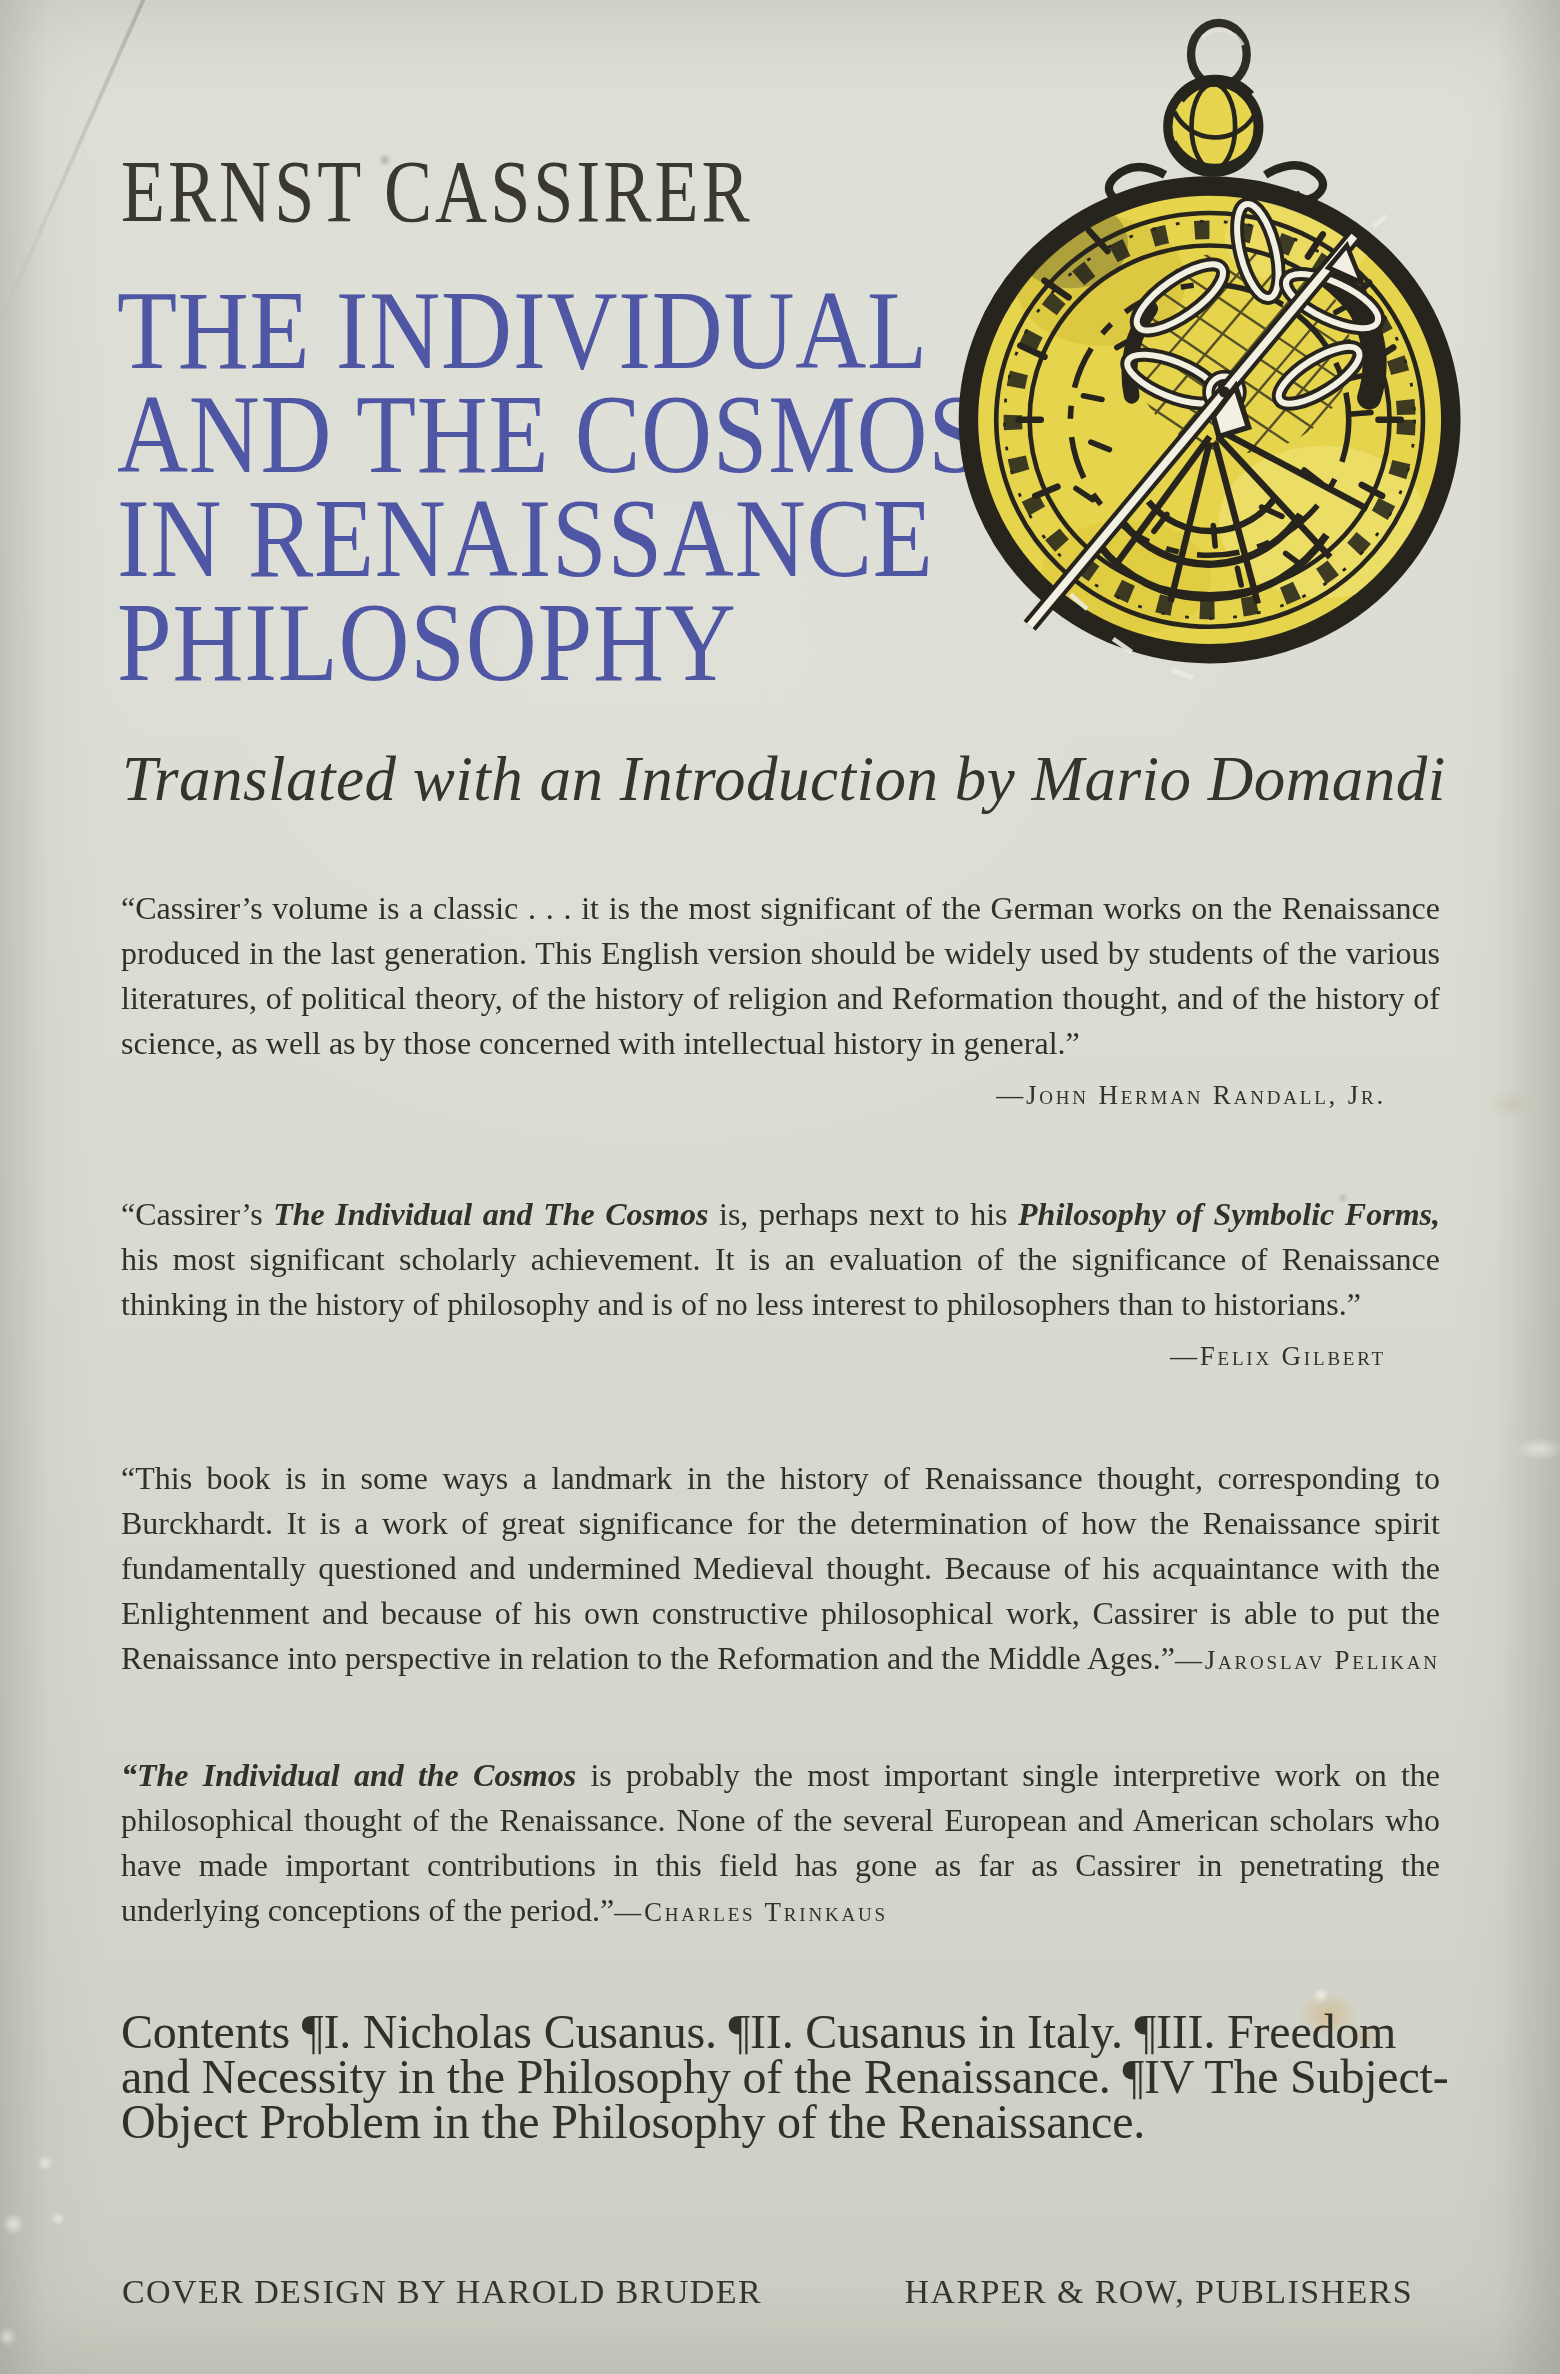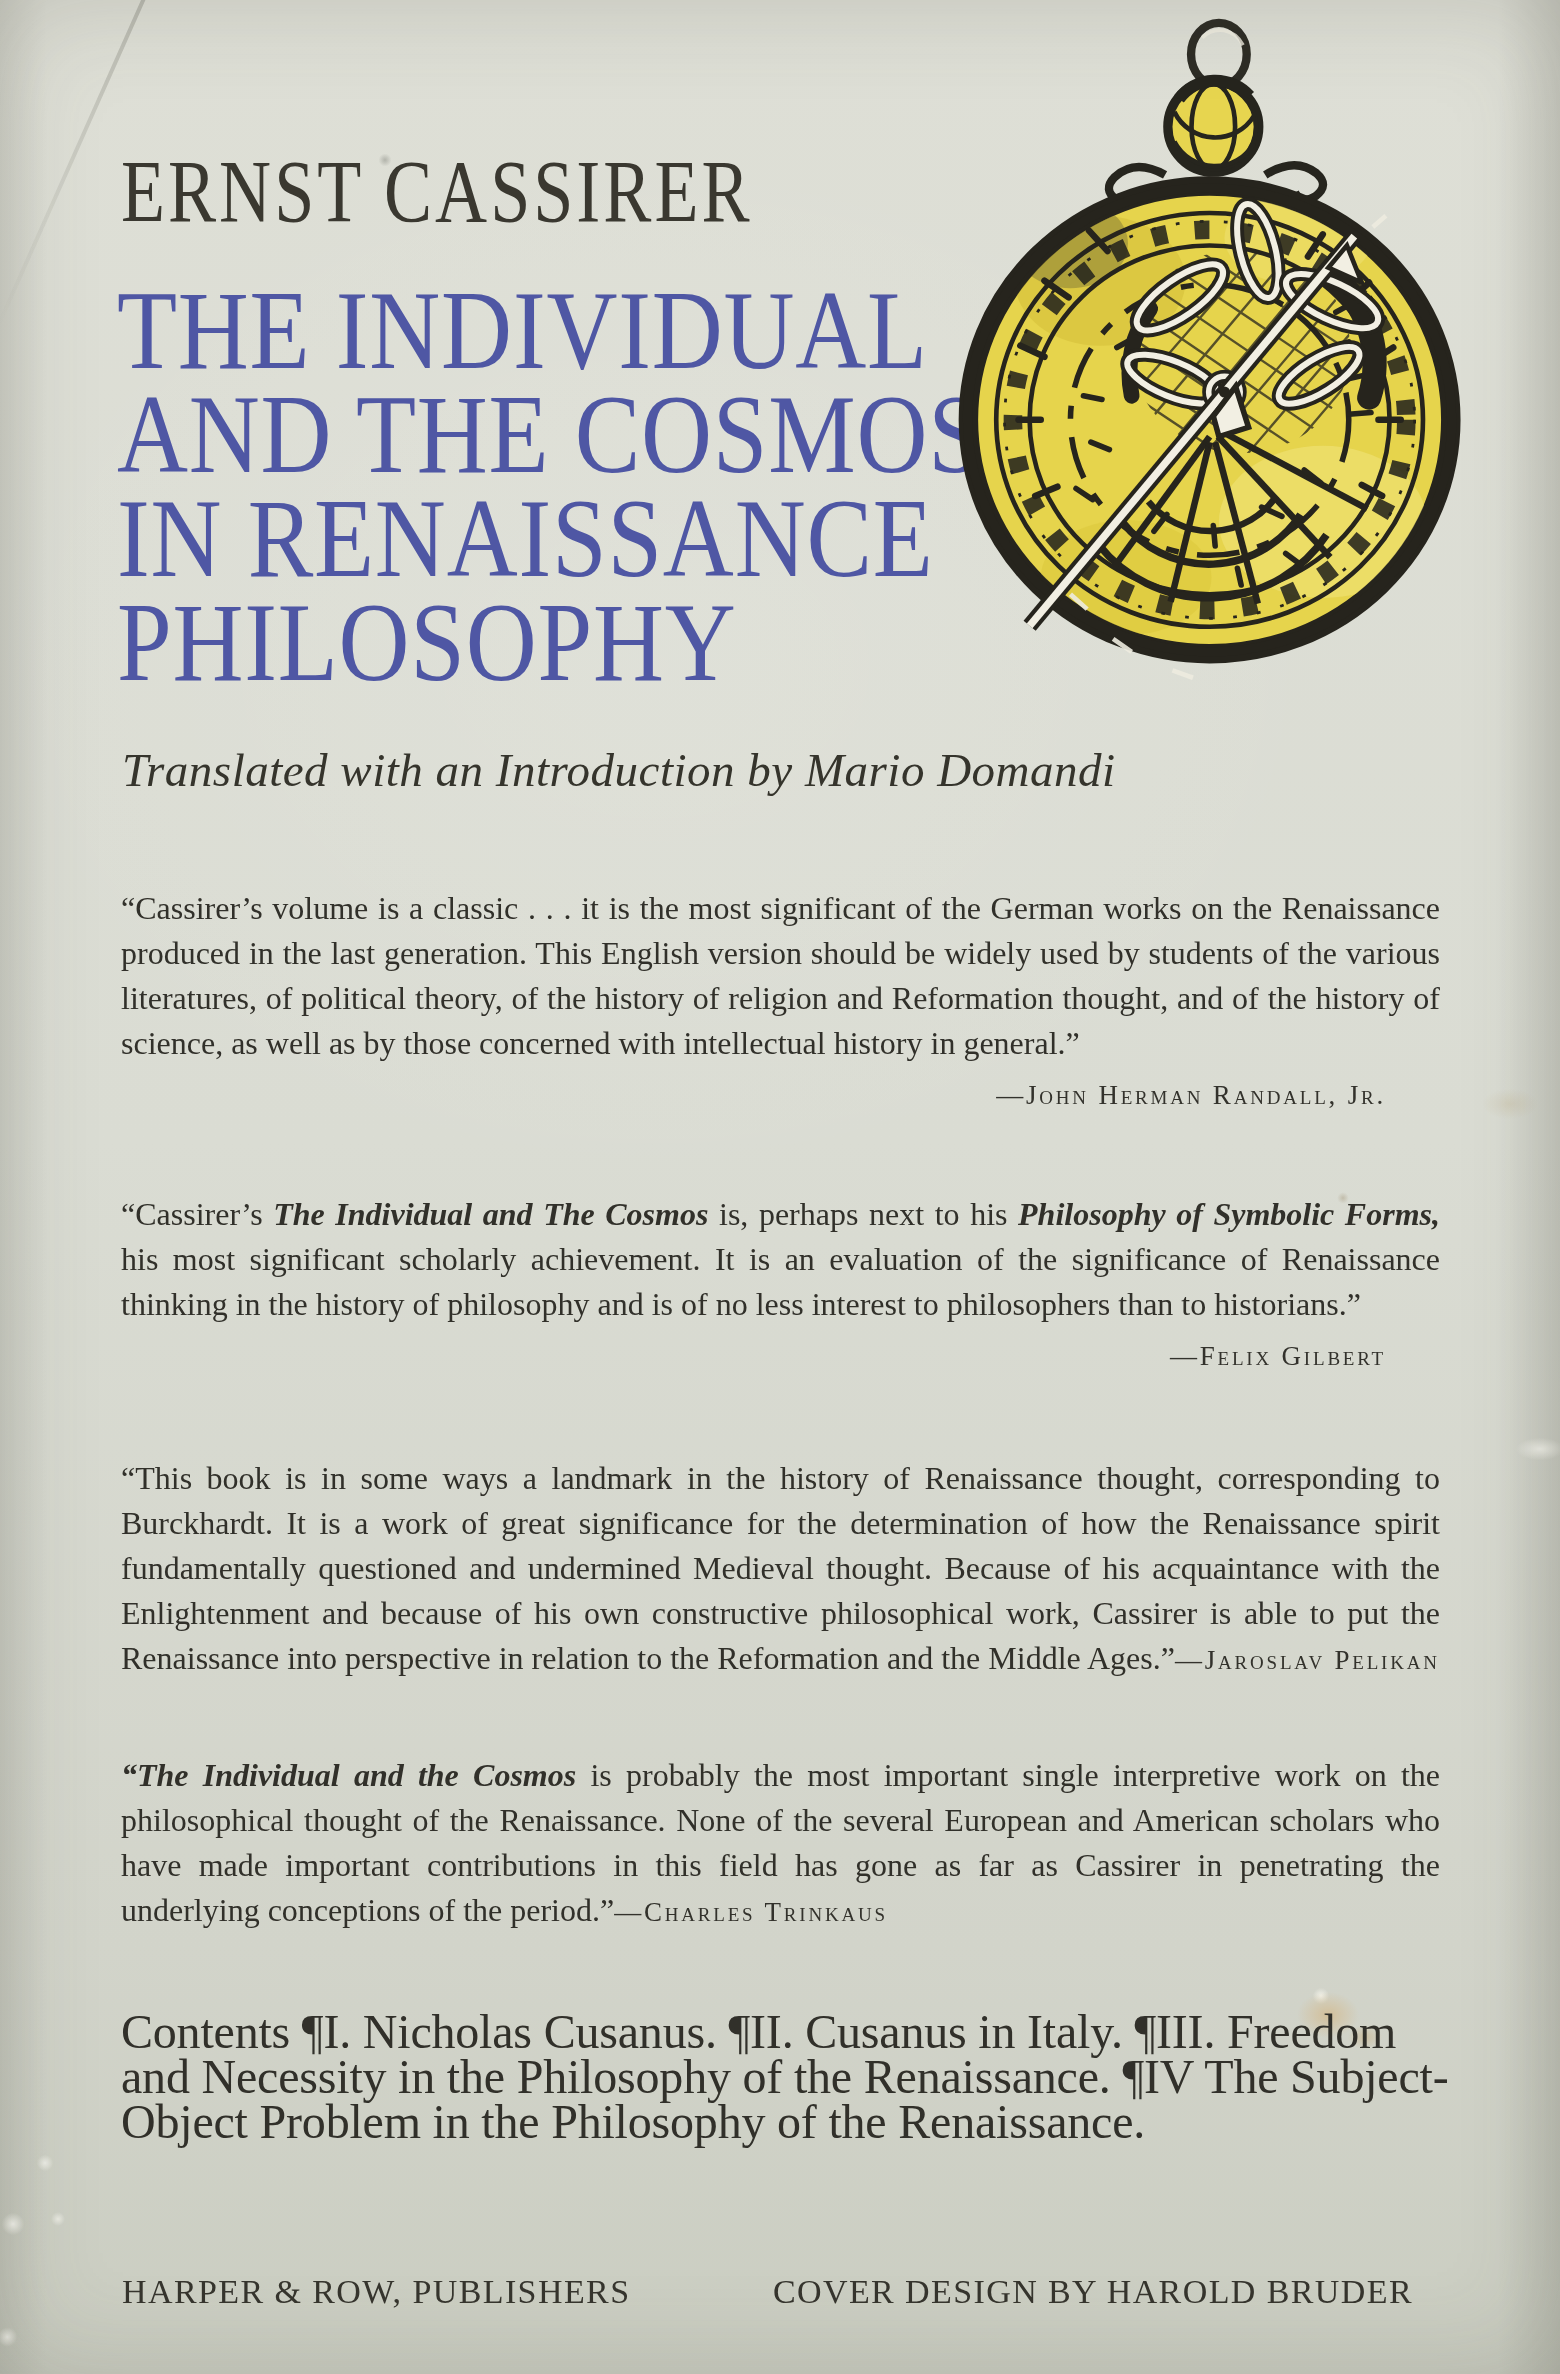--- a/index.html
+++ b/index.html
@@ -38,21 +38,21 @@
     transform:scaleX(.81); transform-origin:left top; white-space:nowrap;
   }
   .title{
     position:absolute; left:117px; top:278px;
     font-size:113px; line-height:104px; letter-spacing:0.9px; color:#4f57a4;
     transform:scaleX(.87); transform-origin:left top; white-space:nowrap;
   }
   .astrolabe{ position:absolute; left:935px; top:5.6px; width:616px; height:696px; }
   .translator{
     position:absolute; left:122px; top:742px; width:1319px;
-    font-style:italic; font-size:47px; line-height:1.2; color:#35342c; letter-spacing:0.5px;
+    font-style:italic; font-size:63px; line-height:1.2; color:#35342c; letter-spacing:0.5px;
     white-space:nowrap;
   }
   .quote{
     position:absolute; left:121px; width:1319px;
     font-size:32px; line-height:45px; text-align:justify; color:#31302a;margin-top:44px;
   }
   .quote p{ margin:0; }
   .quote em{ font-style:italic;font-weight:bold; }
   .attribution{
     font-variant:small-caps; letter-spacing:2.8px; font-size:27px; color:#33322c;
@@ -225,18 +225,18 @@
     <p><span>“This book is in some ways a landmark in the history of Renaissance thought, corresponding to Burckhardt. It is a work of great significance for the determination of how the Renaissance spirit fundamentally questioned and undermined Medieval thought. Because of his acquaintance with the Enlightenment and because of his own constructive philosophical work, Cassirer is able to put the Renaissance into perspective in relation to the Reformation and the Middle Ages.”</span><span class="attribution inline">—Jaroslav Pelikan</span></p>
   </div>
 
   <div class="quote q4">
     <p><em>“The Individual and the Cosmos</em><span> is probably the most important single interpretive work on the philosophical thought of the Renaissance. None of the several European and American scholars who have made important contributions in this field has gone as far as Cassirer in penetrating the underlying conceptions of the period.”</span><span class="attribution inline">—Charles Trinkaus</span></p>
   </div>
 
   <div class="contents">Contents ¶I. Nicholas Cusanus. ¶II. Cusanus in Italy. ¶III. Freedom and Necessity in the Philosophy of the Renaissance. ¶IV The Subject-Object Problem in the Philosophy of the Renaissance.</div>
 
   <div class="footer">
+    <span>COVER DESIGN BY HAROLD BRUDER</span>
     <span>HARPER &amp; ROW, PUBLISHERS</span>
-    <span>COVER DESIGN BY HAROLD BRUDER</span>
   </div>
 
 </div>
 
 
 </body></html>

